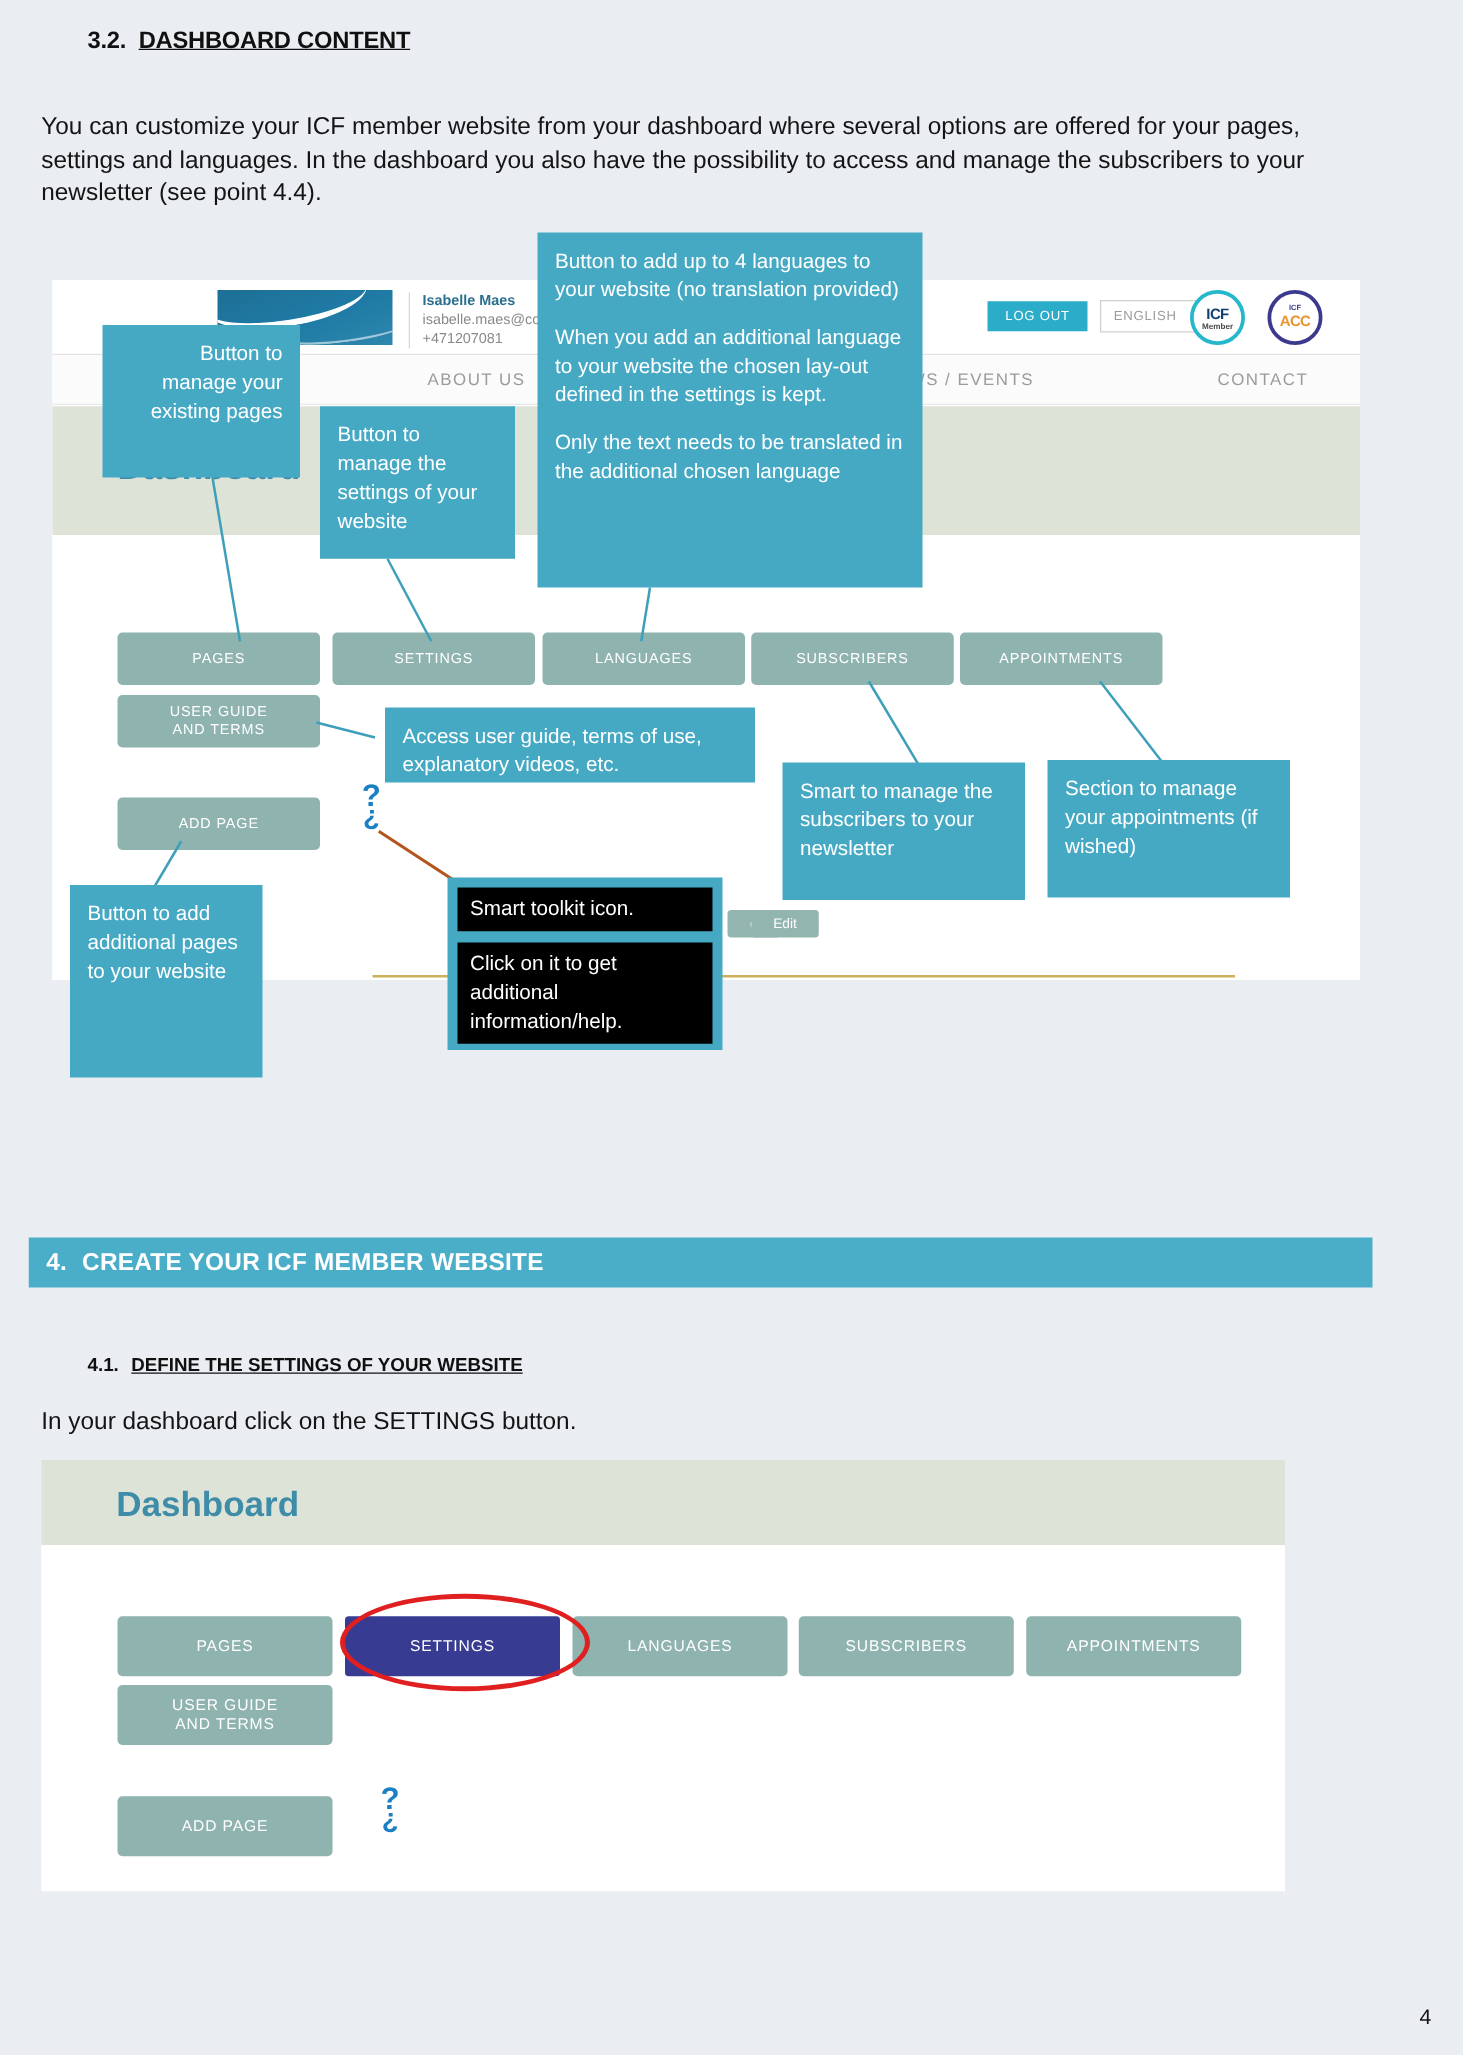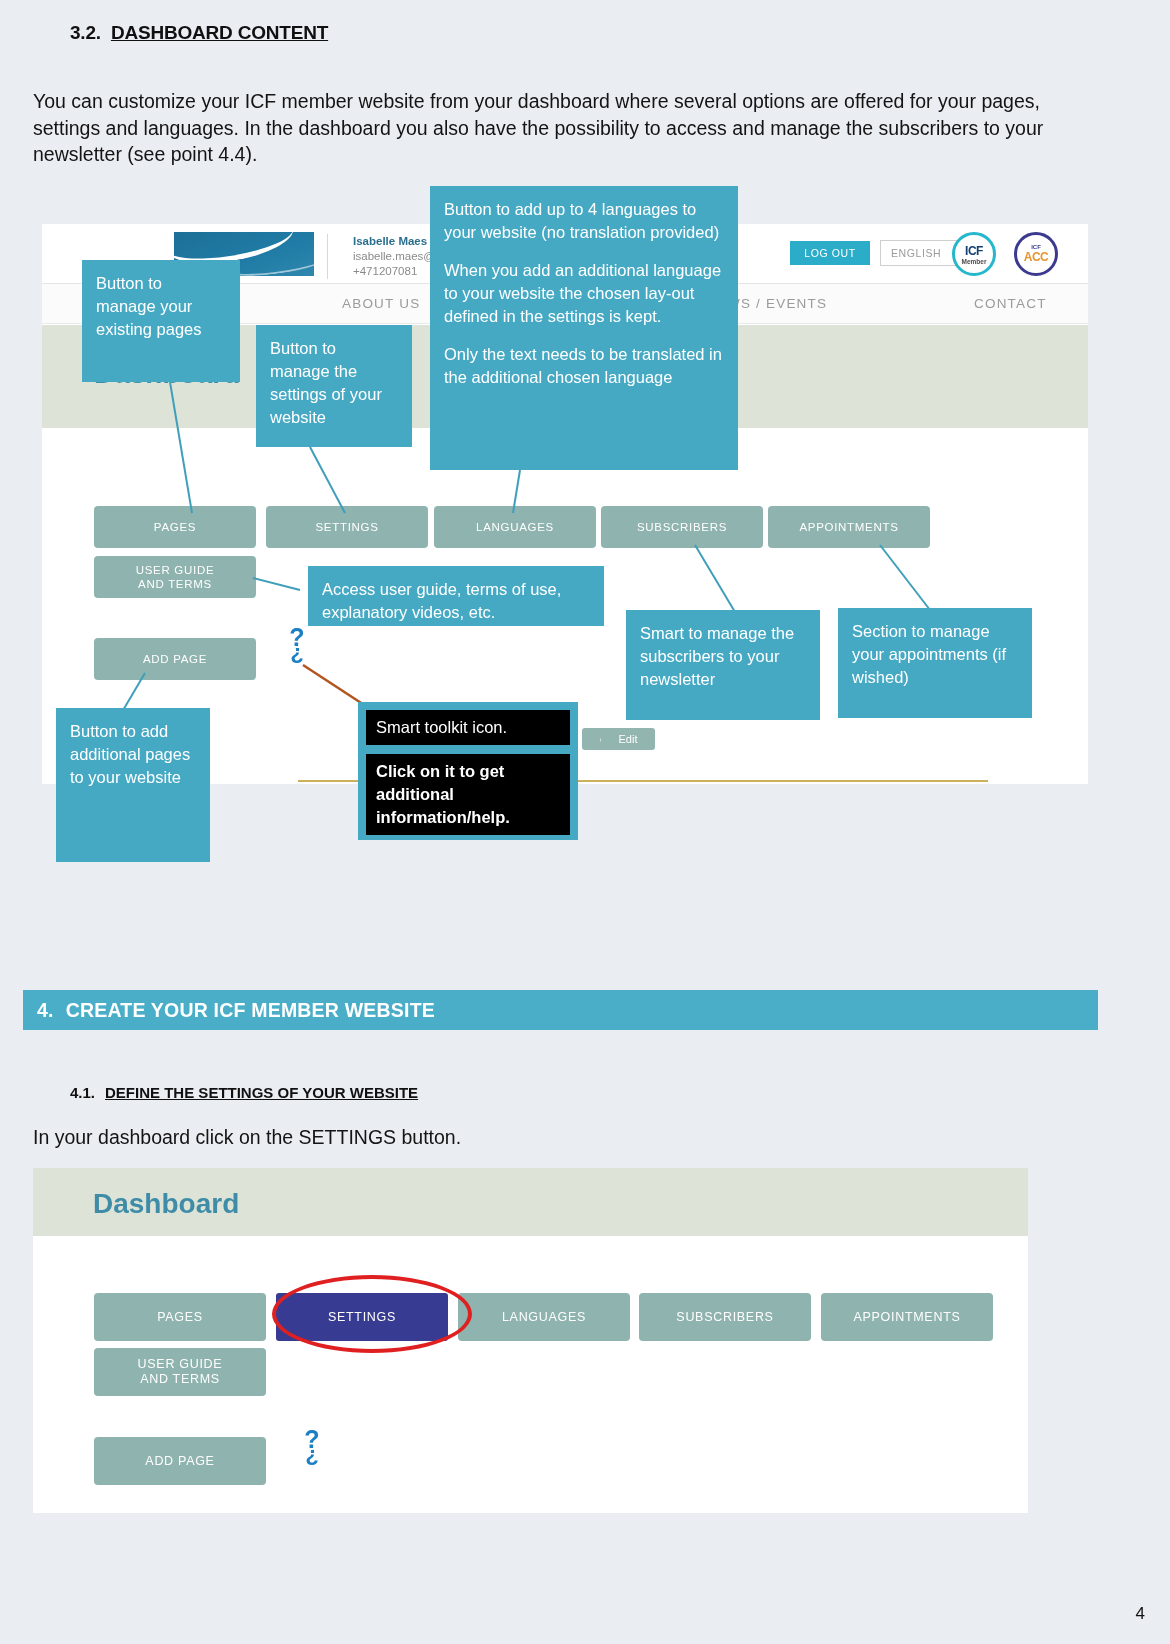--- a/index.html
+++ b/index.html
@@ -81,21 +81,21 @@
     width: 130px; height: 40px; border-radius: 50%;
     border-bottom: 5px solid #ffffff; transform: rotate(-9deg);
   }
   .logo-swoosh::after {
     content: ""; position: absolute; left: 40px; top: 14px;
     width: 120px; height: 26px; border-radius: 50%;
     border-bottom: 2px solid rgba(255,255,255,.55); transform: rotate(-7deg);
   }
   .contact-block {
     position: absolute; left: 285px; top: 10px;
-    border-left: 1px solid #d8d8d8; padding-left: 25px;
+    border-left: 1px solid #d8d8d8; padding-left: 10px;
     color: #8a8a8a; font-size: 11.5px; line-height: 15px;
   }
   .contact-block .cname { color: #2a6f8e; font-weight: bold; }
   .logout-btn {
     position: absolute; left: 748px; top: 17px;
     width: 80px; height: 24px; background: #2badc9; color: #fff;
     font-size: 10.5px; letter-spacing: .6px;
     display: flex; align-items: center; justify-content: center;
   }
   .lang-select {
@@ -170,21 +170,21 @@
   }
   .callout p + p { margin-top: 15px; }
   .callout-orange-wrap {
     position: absolute; background: #46a9c4; padding: 8px;
   }
   .ob {
     background: #000000; color: #ffffff;
     font-size: 16.5px; line-height: 23px;
     padding: 6px 10px;
   }
-  .ob + .ob { margin-top: 9px; font-weight: bold; }
+  .ob + .ob { margin-top: 9px; }
 
   svg.leader { position: absolute; left: 0; top: 0; width: 1170px; height: 1644px; pointer-events: none; }
 
   
   .shot2 {
     position: absolute;
     left: 33px; top: 1168px; width: 995px; height: 345px;
     background: #ffffff;
   }
   .shot2 .dash-band2 {
@@ -280,21 +280,21 @@
       <line x1="310" y1="447" x2="345" y2="513"></line>
       <line x1="520" y1="470" x2="513" y2="513"></line>
       <line x1="253" y1="578" x2="300" y2="590"></line>
       <line x1="695" y1="545" x2="735" y2="612"></line>
       <line x1="880" y1="545" x2="930" y2="610"></line>
       <line x1="145" y1="673" x2="122" y2="712"></line>
     </g>
     <line x1="303" y1="665" x2="375" y2="712" stroke="#b4541e" stroke-width="2.5" fill="none"></line>
   </svg>
 
-  <div class="callout" style="left:82px; top:260px; width:158px; height:122px;">Button to manage your existing pages</div>
+  <div class="callout" style="left:82px; top:260px; width:158px; height:122px;text-align:right;">Button to manage your existing pages</div>
 
   <div class="callout" style="left:256px; top:325px; width:156px; height:122px;">Button to manage the settings of your website</div>
 
   <div class="callout" style="left:430px; top:186px; width:308px; height:284px;">
     <p>Button to add up to 4 languages to your website (no translation provided)</p>
     <p>When you add an additional language to your website the chosen lay-out defined in the settings is kept.</p>
     <p>Only the text needs to be translated in the additional chosen language</p>
   </div>
 
   <div class="callout" style="left:308px; top:566px; width:296px; height:60px;">Access user guide, terms of use, explanatory videos, etc.</div>

